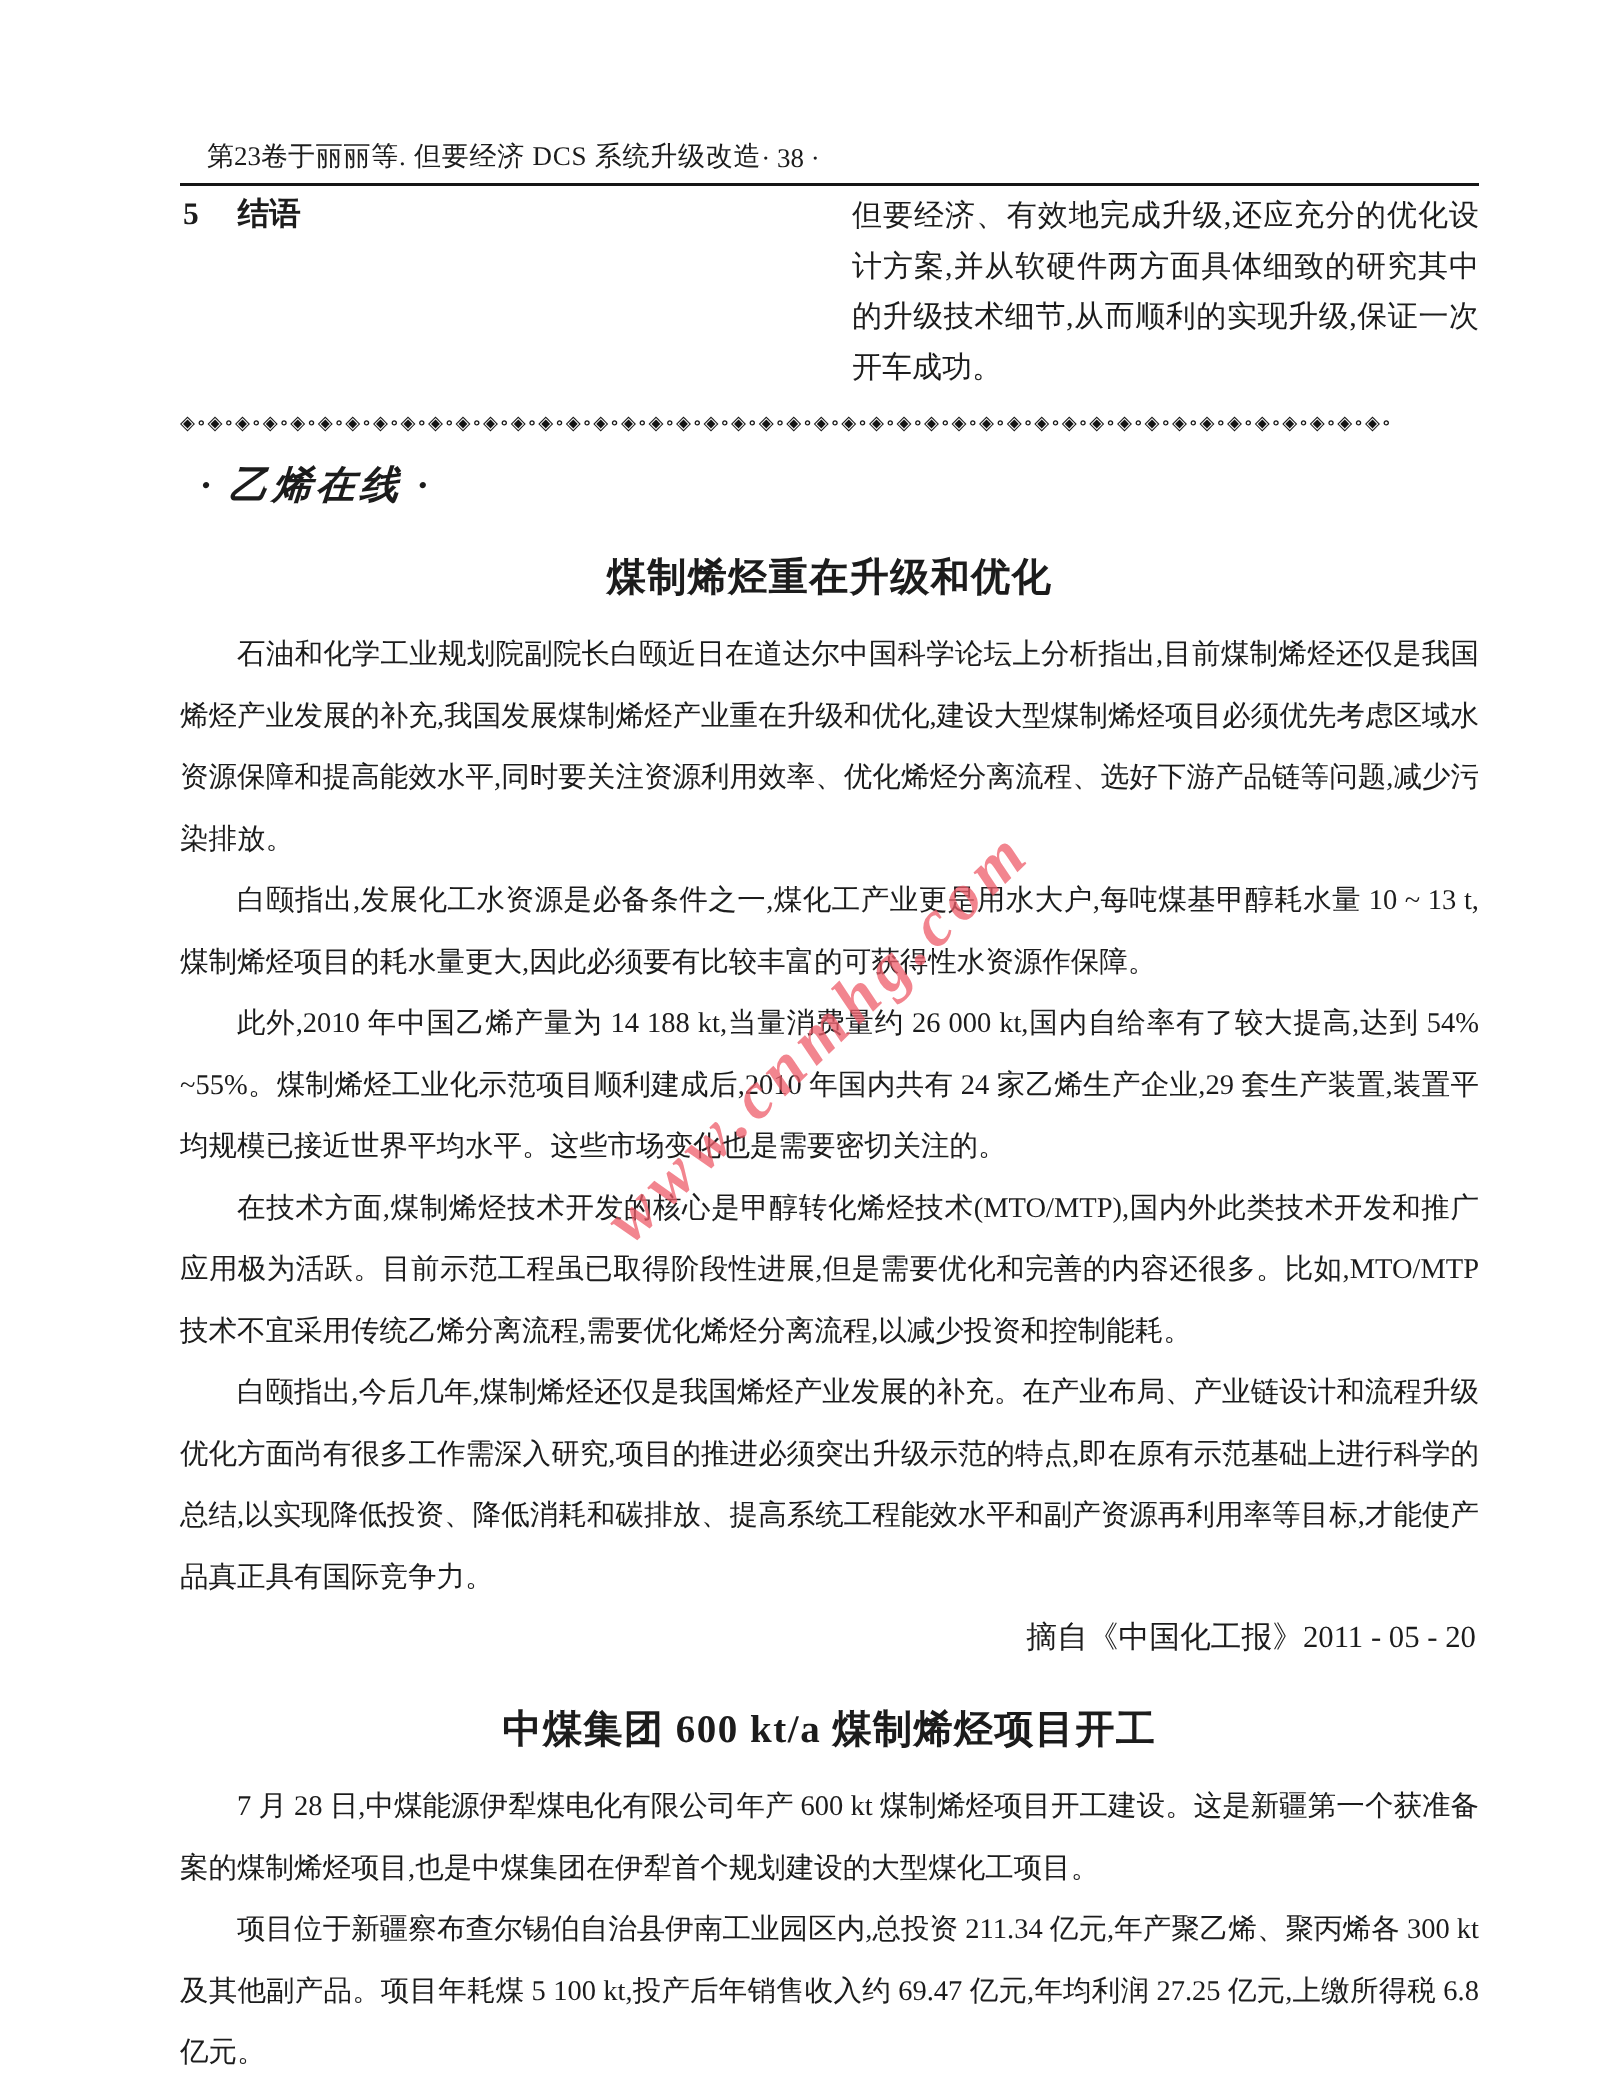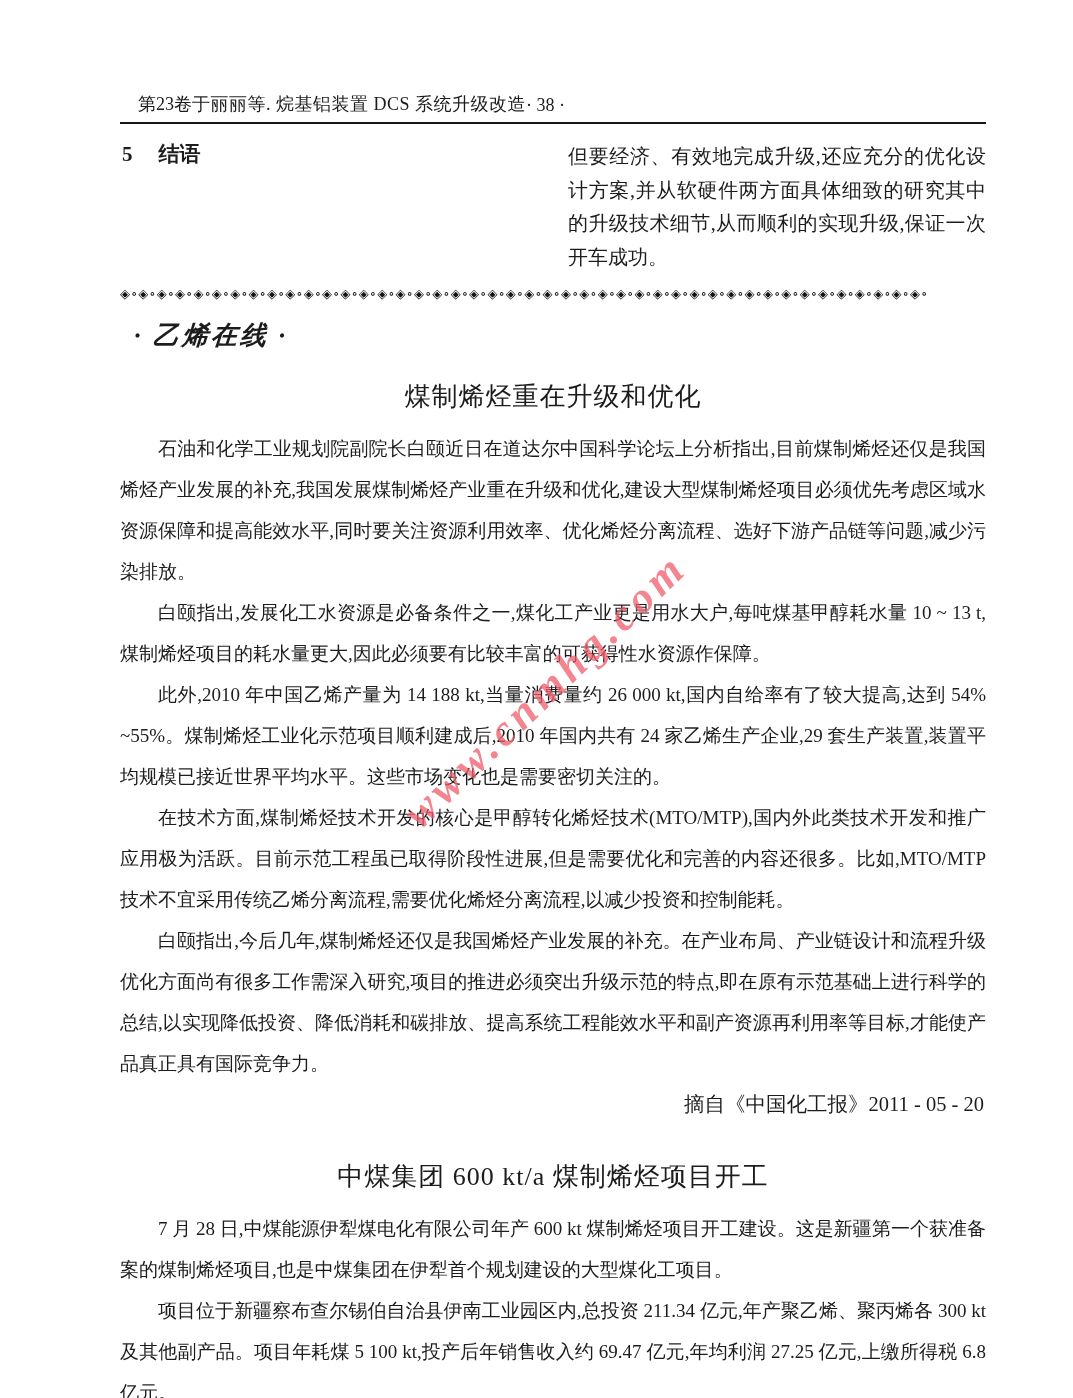--- a/index.html
+++ b/index.html
@@ -24,21 +24,21 @@
     font-size: 18px;
     padding: 0 8px 6px 18px;
     border-bottom: 2px solid #161616;
   }
   .header .mid { letter-spacing: 0.5px; }
   .header .right { padding-right: 40px; }
   
   .conclusion {
     display: flex;
     gap: 30px;
-    margin-top: 16px;
+    margin-top: 4px;
   }
   .conclusion .col { flex: 1 1 0; }
   .section-heading {
     font-weight: bold;
     font-size: 21px;
     margin: 0 0 8px 2px;
   }
   .section-heading .num { margin-right: 26px; }
   .col-text {
     font-size: 20px;
@@ -62,41 +62,41 @@
     font-size: 26px;
     font-weight: bold;
     font-style: italic;
     letter-spacing: 3px;
     transform: skewX(-4deg);
     width: max-content;
   }
   
   .article-title {
     text-align: center;
-    font-weight: normal;
+    font-weight: bold;
     font-size: 26px;
     letter-spacing: 1px;
     margin-top: 26px;
   }
   
   .article-body { margin-top: 14px; }
   .para {
     font-size: 19px;
     line-height: 41px;
     text-align: justify;
     text-indent: 2em;
     margin: 0;
   }
   .attribution {
     font-size: 20.5px;
     line-height: 41px;
     text-align: right;
     padding-right: 2px;
   }
-  .gap-a { margin-top: 34px; }
+  .gap-a { margin-top: 22px; }
   
   .watermark {
     position: absolute;
     left: 545px; top: 690px;
     transform: translate(-50%, -50%) rotate(-44deg);
     font-size: 44px;
     font-style: italic;
     font-weight: bold;
     letter-spacing: 5px;
     color: rgba(238, 92, 106, 0.75);
@@ -104,21 +104,21 @@
     white-space: nowrap;
   }
 </style>
 </head>
 <body>
 
 <div class="page">
 
   <div class="header">
     <span>第23卷</span>
-    <span class="mid">于丽丽等. 烷基铝装置 DCS 系统升级改造</span>
+    <span class="mid">于丽丽等. 但要经济 DCS 系统升级改造</span>
     <span class="right">· 38 ·</span>
   </div>
 
   <div class="conclusion">
     <div class="col">
       <div class="section-heading">
         <span class="num">5</span><span>结语</span>
       </div>
     </div>
     <div class="col">

